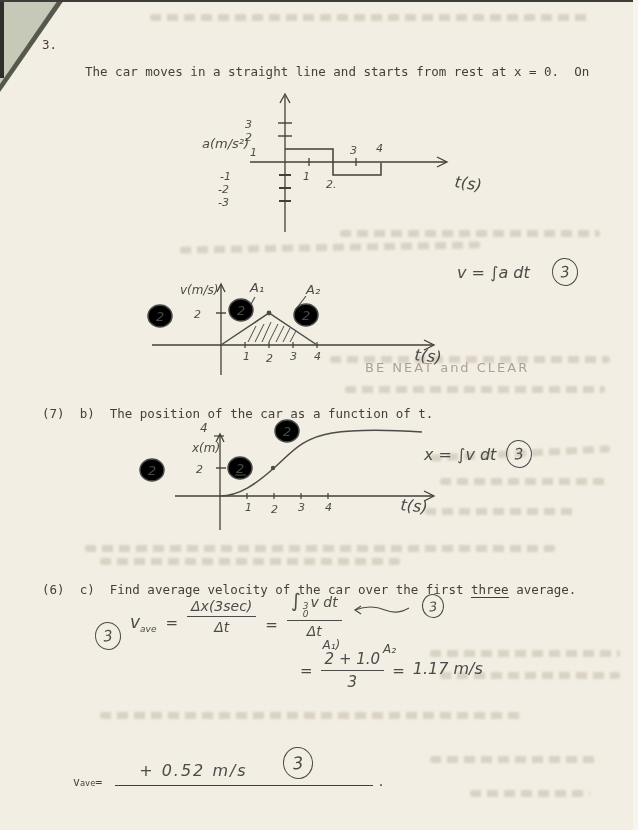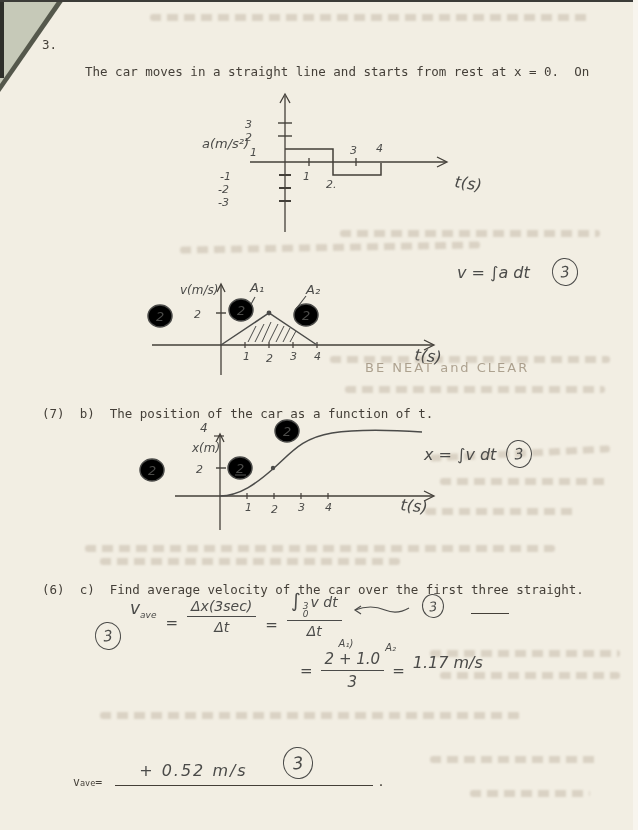--- a/index.html
+++ b/index.html
@@ -10,39 +10,39 @@
   .edge-right{position:absolute;right:0;top:0;width:5px;height:830px;background:#f8f5ee;}
   .corner-dark{position:absolute;left:0;top:0;width:64px;height:92px;
     clip-path:polygon(0 0,64px 0,0 92px);background:#55584c;}
   .corner-green{position:absolute;left:0;top:0;width:58px;height:84px;
     clip-path:polygon(0 0,58px 0,0 84px);background:#c6c9b8;}
   .edge-left{position:absolute;left:0;top:0;width:4px;height:78px;background:#2e2f2a;}
   
   .typed{position:absolute;font-family:"DejaVu Sans Mono",monospace;font-size:12.5px;
          line-height:13.6px;color:#443f38;white-space:pre;}
   .typed small{font-size:8.5px;}
-  .uword{border-bottom:1.3px solid #443f38;padding-bottom:16px;}
+  .uword{border-bottom:1.3px solid #443f38;padding-bottom:0px;}
   
   .hw{font-family:"DejaVu Sans",sans-serif;font-style:italic;color:#4b4b49;}
   .score{border:1.6px solid #4b4b49;border-radius:50%;display:inline-flex;
          align-items:center;justify-content:center;font-family:"DejaVu Sans",sans-serif;
          font-style:italic;color:#4b4b49;transform:rotate(-6deg);flex:0 0 auto;}
   .s24{width:24px;height:26px;font-size:15px;}
   .s20{width:20px;height:22px;font-size:13px;}
   .abs{position:absolute;}
   .frac{display:inline-flex;flex-direction:column;align-items:center;font-size:14px;}
   .frac .num,.frac .den{padding:0 4px;}
   .frac .num{border-bottom:1.5px solid #4b4b49;padding-bottom:2px;text-align:right;}
   .frac .den{padding-top:2px;}
   .limits{display:inline-flex;flex-direction:column;font-size:9px;line-height:8px;
           margin:0 2px;vertical-align:-2px;font-style:italic;}
   .int{font-size:19px;line-height:16px;}
   sub{font-size:9px;}
   .relnum{position:relative;}
-  .supnote{position:absolute;font-size:10px;color:#4b4b49;margin-left:16px;}
+  .supnote{position:absolute;font-size:12px;color:#4b4b49;}
   
   .smudge{position:absolute;height:7px;filter:blur(1.2px);opacity:.5;border-radius:3px;
     background:repeating-linear-gradient(90deg,rgba(155,138,115,.55) 0 11px,rgba(155,138,115,0) 11px 17px);}
   .ghosttext{position:absolute;font-family:"DejaVu Sans",sans-serif;font-size:13px;
     letter-spacing:2px;color:rgba(130,115,92,.62);filter:blur(.4px);}
   svg{position:absolute;overflow:visible;}
   svg line,svg path,svg polyline{stroke:#433f39;fill:none;}
   .hwstroke{stroke:#4b4b49;}
   .svg-hw{font-family:"DejaVu Sans",sans-serif;font-style:italic;fill:#4b4b49;stroke:none;}
   .svg-num{font-family:"DejaVu Sans",sans-serif;font-style:italic;font-size:11px;fill:#4b4b49;stroke:none;}
@@ -206,25 +206,25 @@
     <text class="svg-hw" x="60" y="12" font-size="12">4</text>
     <text class="svg-num" x="56" y="53" font-size="12">2</text>
     <text class="svg-hw" x="52" y="32" font-size="12">x(m)</text>
     <text class="svg-num" x="105" y="91">1</text>
     <text class="svg-num" x="131" y="93">2</text>
     <text class="svg-num" x="158" y="91">3</text>
     <text class="svg-num" x="185" y="91">4</text>
     <text class="svg-hw" x="260" y="90" font-size="16" transform="rotate(6 260 90)">t(s)</text>
   </svg>
 
-  <div class="typed" style="left:42px;top:583px;"><span>(6)  c)  Find average velocity of the car over the first </span><span class="uword">three</span><span> straight.</span></div>
+  <div class="typed" style="left:42px;top:583px;"><span>(6)  c)  Find average velocity of the car over the first </span><span class="uword">three</span><span> average.</span></div>
 
   <div class="abs hw" style="left:95px;top:598px;display:flex;gap:9px;align-items:flex-start;font-size:15px;">
     <span class="score s24" style="margin-top:24px;">3</span>
-    <span style=""><span style="font-size:17px;">v</span><sub>ave</sub></span>
+    <span style="margin-top:14px;"><span style="font-size:17px;">v</span><sub>ave</sub></span>
     <span style="margin-top:16px;">=</span>
     <span class="frac">
       <span class="num">Δx(3sec)</span>
       <span class="den">Δt</span>
     </span>
     <span style="margin-top:18px;">=</span>
     <span class="frac" style="margin-top:-6px;">
       <span class="num"><span class="int">∫</span><span class="limits">
             <span>3</span>
             <span>0</span>
@@ -240,21 +240,21 @@
 
   <div class="abs hw" style="left:300px;top:638px;display:flex;gap:8px;align-items:flex-start;font-size:15px;">
     <span style="margin-top:24px;">=</span>
     <span class="frac relnum" style="margin-top:12px;font-size:15px;">
       <span class="supnote" style="left:2px;top:-12px;">A₁)</span>
       <span class="supnote" style="right:-12px;top:-8px;">A₂</span>
       <span class="num"><span>2</span> <span>+</span> <span>1.0</span></span>
       <span class="den">3</span>
     </span>
     <span style="margin-top:24px;">=</span>
-    <span style="margin-top:15px;font-size:16px;">1.17 m/s</span>
+    <span style="margin-top:21px;font-size:16px;">1.17 m/s</span>
   </div>
 
   <div class="abs" style="left:73px;top:765px;display:flex;align-items:baseline;">
     <span class="typed" style="position:static;font-size:11.5px;"><span>v</span><small>ave</small><span>=</span> </span>
     <span style="display:inline-block;width:258px;border-bottom:1.5px solid #443f38;position:relative;height:20px;margin-left:6px;">
       <span class="hw" style="position:absolute;left:24px;top:-4px;font-size:16px;letter-spacing:2px;">+ 0.52 m/s</span>
       <span class="score s24 hw" style="position:absolute;left:168px;top:-18px;width:28px;height:30px;font-size:17px;">3</span>
     </span>
     <span class="typed" style="position:static;font-size:12.5px;margin-left:4px;">.</span>
   </div>

